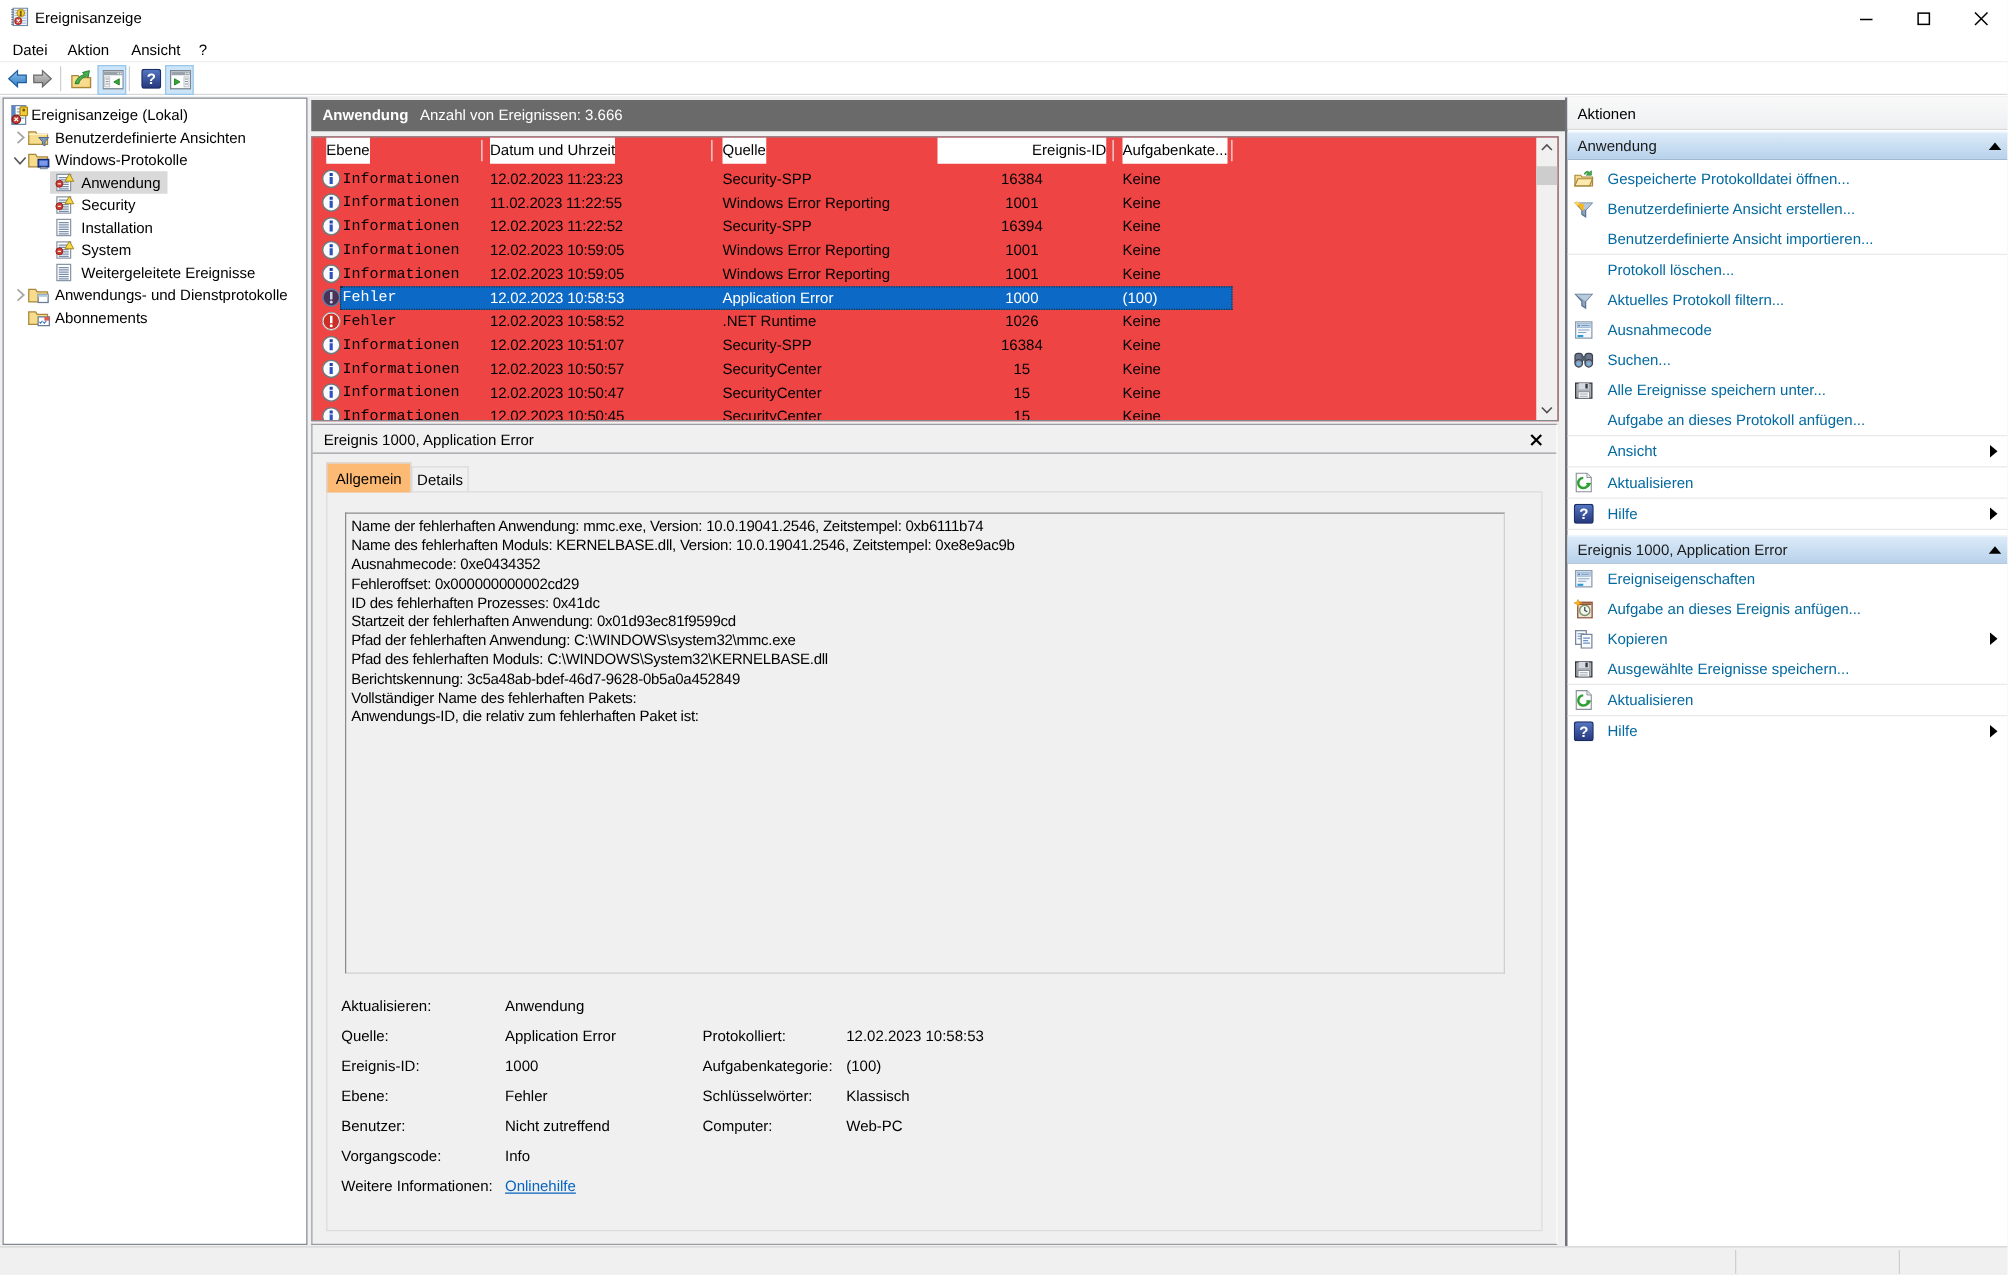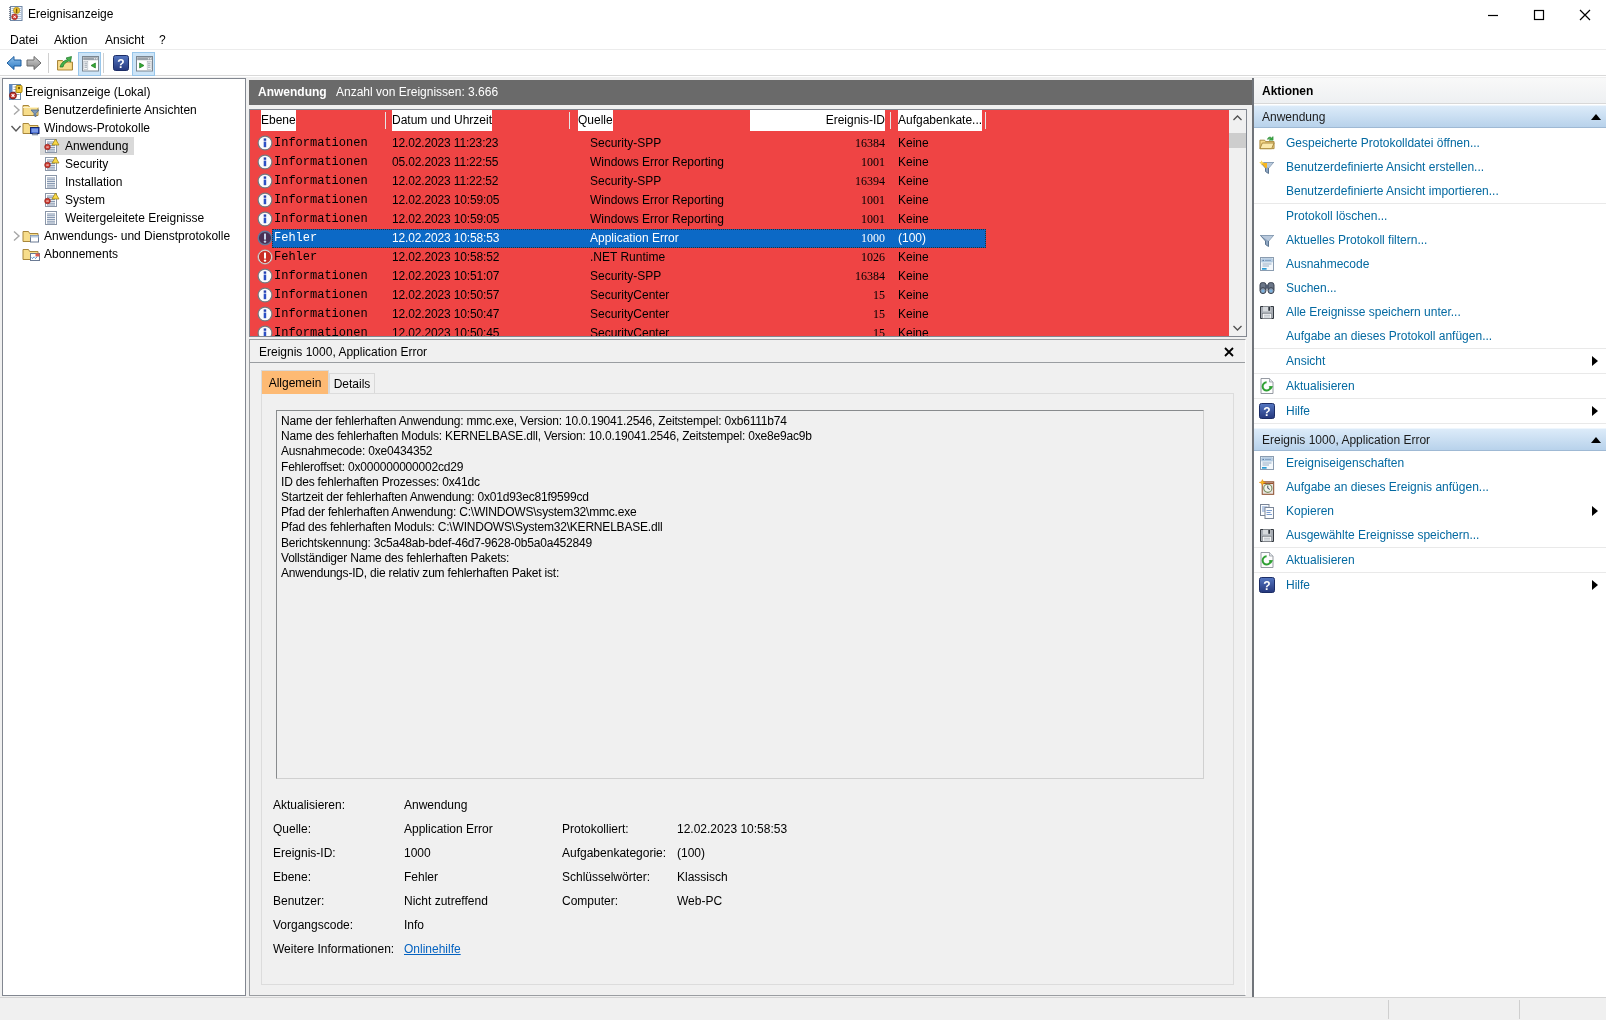--- a/index.html
+++ b/index.html
@@ -24,40 +24,40 @@
 .chev { position:absolute; width:16px; height:16px; }
 
 
 #darkbar { position:absolute; left:249px; top:80px; width:1003px; height:25px; background:#6a6a6a; color:#fff; line-height:25px; }
 #tablebox { position:absolute; left:249px; top:109px; width:998px; height:228px; background:#ef4444; border:1px solid #828790; overflow:hidden; }
 .th { position:absolute; top:0; height:21px; line-height:21px; font-size:12px; background:#fff; }
 .colsep { position:absolute; top:2px; width:1px; height:17px; background:#e5e5e5; }
 .row { position:absolute; left:0; width:978px; height:19px; line-height:19px; font-size:12px; white-space:nowrap; }
 .cEb { position:absolute; left:24px; top:0;font-family:Liberation Mono, monospace; }
 .cDt { position:absolute; left:142px; top:0; letter-spacing:-0.15px; }
-.cQu { position:absolute; left:340px; top:0;text-align:right; }
-.cId { position:absolute; left:500px; width:135px; text-align:right; top:0;font-family:Liberation Serif, serif; }
+.cQu { position:absolute; left:328px; top:0;text-align:right; }
+.cId { position:absolute; left:500px; width:135px; text-align:center; top:0; }
 .cKa { position:absolute; left:648px; top:0; }
 .ricon { position:absolute; left:7px; top:1px; width:16px; height:16px; }
 #vscroll { position:absolute; right:0; top:0; width:17px; height:226px; background:#f0f0f0; }
 
 
 #detail { position:absolute; left:249px; top:339px; width:997px; height:657px; background:#f0f0f0; border:1px solid #9a9da1; border-right-color:#fdfdfd; }
 #dtitle { position:absolute; left:9px; top:5px; font-size:12px; }
 #dtitlesep { position:absolute; left:0; top:22px; width:100%; height:1px; background:#9a9da1; }
 .tab { position:absolute; font-size:12px; text-align:center; }
 #tabpage { position:absolute; left:11px; top:53px; width:973px; height:592px; border:1px solid #dcdcdc; background:#f0f0f0; }
 #descbox { position:absolute; left:14px; top:16px; width:928px; height:369px; background:#f0f0f0; border:1px solid #888b8d; border-right-color:#d0d0d0; border-bottom-color:#d0d0d0; }
 #desc { position:absolute; left:4px; top:3px; line-height:15.2px; font-size:12px; white-space:pre; letter-spacing:-0.2px; }
 .flabel { position:absolute; font-size:12px; }
 a.link { color:#0563c1; }
 
 
 #actions { position:absolute; left:1252px; top:78px; width:354px; height:919px; background:#fff; border-left:2px solid #70747a; }
-#acttitle { position:absolute; left:0; top:0; width:100%; height:26px; background:linear-gradient(#f9f9f9,#eef0f2); border-bottom:1px solid #d8d8d8; font-weight:bold; line-height:26px; }
+#acttitle { position:absolute; left:0; top:0; width:100%; height:26px; background:linear-gradient(#f9f9f9,#eef0f2); border-bottom:1px solid #d8d8d8; font-weight:normal; line-height:26px; }
 .sechead { position:absolute; left:0; width:100%; height:23px; background:linear-gradient(#dcebf9,#b8d2eb); border-top:1px solid #eef6fd; border-bottom:1px solid #9fb9d4; line-height:22px; color:#1a1a1a; }
 .ai { position:absolute; left:0; width:100%; height:24px; line-height:24px; color:#0369a1; white-space:nowrap; }
 .ai .ic { position:absolute; left:5px; top:4px; width:16px; height:16px; }
 .ai .tx { position:absolute; left:32px; top:0; }
 .asep { position:absolute; left:0; width:100%; height:1px; background:#e9e9e9; }
 .subarrow { position:absolute; right:8px; top:7px; width:0; height:0; border-left:6px solid #000; border-top:5px solid transparent; border-bottom:5px solid transparent; }
 .collapse { position:absolute; right:5px; top:8px; width:0; height:0; border-bottom:6px solid #000; border-left:5px solid transparent; border-right:5px solid transparent; }
 
 
 #statusbar { position:absolute; left:0; top:997px; width:1606px; height:23px; background:#f0f0f0; border-top:1px solid #d4d4d4; }
@@ -280,21 +280,21 @@
         <span class="cId">16384</span>
         <span class="cKa">Keine</span>
       </div>
     <div class="row" style="top:43px">
         <svg class="ricon" viewBox="0 0 16 16">
           <circle cx="8" cy="8" r="6.9" fill="#fbfbfb" stroke="#75797e" stroke-width="1.2"></circle>
           <rect x="6.7" y="3.4" width="2.5" height="2.4" fill="#2340b0"></rect>
           <rect x="6.7" y="6.6" width="2.5" height="5.6" fill="#2d50c4"></rect>
         </svg>
         <span class="cEb">Informationen</span>
-        <span class="cDt">05.02.2023 11:22:55</span>
+        <span class="cDt">11.02.2023 11:22:55</span>
         <span class="cQu">Windows Error Reporting</span>
         <span class="cId">1001</span>
         <span class="cKa">Keine</span>
       </div>
     <div class="row" style="top:62px">
         <svg class="ricon" viewBox="0 0 16 16">
           <circle cx="8" cy="8" r="6.9" fill="#fbfbfb" stroke="#75797e" stroke-width="1.2"></circle>
           <rect x="6.7" y="3.4" width="2.5" height="2.4" fill="#2340b0"></rect>
           <rect x="6.7" y="6.6" width="2.5" height="5.6" fill="#2d50c4"></rect>
         </svg>

